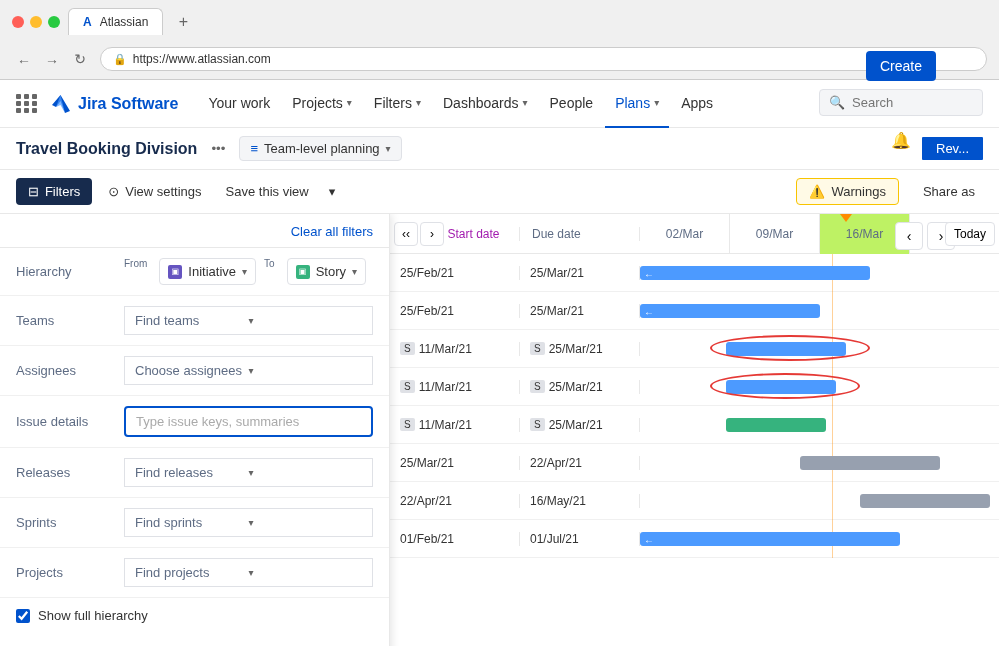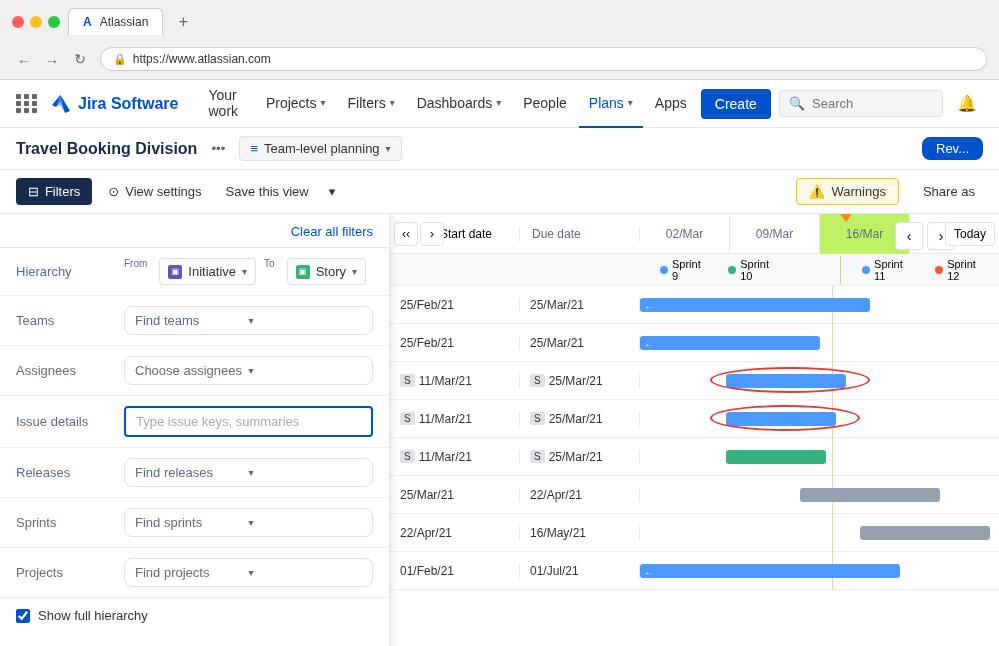--- a/index.html
+++ b/index.html
@@ -25,34 +25,34 @@
     .app-header { background: #fff; border-bottom: 1px solid #e8e8e8; display: flex; align-items: center; padding: 0 16px; height: 48px; gap: 4px; }
     .grid-icon { display: grid; grid-template-columns: repeat(3, 6px); gap: 2px; margin-right: 8px; }
     .grid-dot { width: 5px; height: 5px; background: #666; border-radius: 1px; }
     .logo-area { display: flex; align-items: center; gap: 6px; margin-right: 16px; }
     .logo-diamond { width: 22px; height: 22px; }
     .logo-text { font-size: 16px; font-weight: 600; color: #0052cc; }
     .nav-items { display: flex; align-items: center; gap: 2px; flex: 1; }
     .nav-item { padding: 0 10px; height: 48px; display: flex; align-items: center; gap: 4px; font-size: 14px; color: #333; cursor: pointer; border-bottom: 2px solid transparent; }
     .nav-item.active { color: #0052cc; border-bottom: 2px solid #0052cc; font-weight: 500; }
     .nav-chevron { font-size: 10px; color: #666; }
-    .header-right { display: flex; align-items: center; gap: 8px; }
+    .header-right { display: flex; align-items: center; gap: 8px; flex-direction: column; }
     .search-box { display: flex; align-items: center; background: #f4f5f7; border: 1px solid #dfe1e6; border-radius: 4px; padding: 5px 10px; gap: 6px; min-width: 160px; }
     .search-box input { border: none; background: transparent; font-size: 13px; color: #333; outline: none; width: 120px; }
     .create-btn { background: #0052cc; color: #fff; border: none; border-radius: 4px; padding: 7px 14px; font-size: 14px; font-weight: 500; cursor: pointer; }
     .notif-btn { width: 32px; height: 32px; border-radius: 50%; border: none; background: transparent; cursor: pointer; display: flex; align-items: center; justify-content: center; font-size: 16px; color: #666; }
 
     
     .sub-header { display: flex; align-items: center; padding: 8px 16px; border-bottom: 1px solid #e8e8e8; gap: 8px; }
     .workspace-title { font-size: 16px; font-weight: 600; color: #172b4d; }
     .more-btn { border: none; background: transparent; color: #666; cursor: pointer; padding: 2px 6px; border-radius: 3px; }
     .plan-badge { display: flex; align-items: center; gap: 6px; background: #f4f5f7; border: 1px solid #dfe1e6; border-radius: 4px; padding: 4px 10px; font-size: 13px; color: #333; cursor: pointer; }
     .plan-icon { color: #0052cc; }
     .spacer { flex: 1; }
-    .review-btn { background: #0052cc; color: #fff; border: none; border-radius: 8px; padding: 4px 14px; font-size: 13px; cursor: pointer; }
+    .review-btn { background: #0052cc; color: #fff; border: none; border-radius: 1px; padding: 4px 14px; font-size: 13px; cursor: pointer; }
 
     
     .toolbar { display: flex; align-items: center; padding: 8px 16px; border-bottom: 1px solid #e8e8e8; gap: 8px; }
     .filter-btn { display: flex; align-items: center; gap: 6px; background: #172b4d; color: #fff; border: none; border-radius: 4px; padding: 6px 12px; font-size: 13px; cursor: pointer; }
     .view-settings-btn { display: flex; align-items: center; gap: 6px; border: none; background: transparent; color: #333; cursor: pointer; padding: 6px 8px; border-radius: 4px; font-size: 13px; }
     .save-view-btn { border: none; background: transparent; color: #333; cursor: pointer; padding: 6px 8px; border-radius: 4px; font-size: 13px; }
     .dropdown-arrow-btn { border: none; background: transparent; color: #333; cursor: pointer; padding: 6px 4px; border-radius: 4px; font-size: 13px; }
     .warnings-btn { display: flex; align-items: center; gap: 6px; background: #fffae6; border: 1px solid #f8c400; border-radius: 4px; padding: 5px 12px; font-size: 13px; color: #333; cursor: pointer; margin-left: auto; }
     .share-as-btn { border: none; background: transparent; color: #333; cursor: pointer; padding: 6px 8px; border-radius: 4px; font-size: 13px; margin-left: 8px; }
 
@@ -62,32 +62,32 @@
     
     .filter-panel { width: 390px; background: #fff; border-right: 1px solid #e8e8e8; padding: 0; position: relative; z-index: 10; box-shadow: 2px 0 8px rgba(0,0,0,0.1); flex-shrink: 0; }
     .filter-panel-header { display: flex; justify-content: flex-end; padding: 10px 16px 8px; border-bottom: 1px solid #e8e8e8; }
     .clear-filters-btn { color: #0052cc; border: none; background: transparent; cursor: pointer; font-size: 13px; }
     .filter-row { display: flex; align-items: center; padding: 10px 16px; border-bottom: 1px solid #f0f0f0; gap: 8px; }
     .filter-label { width: 100px; font-size: 13px; color: #5e6c84; font-weight: 400; flex-shrink: 0; }
     .filter-controls { display: flex; gap: 8px; flex: 1; }
     .hierarchy-select { display: flex; align-items: center; gap: 6px; border: 1px solid #dfe1e6; border-radius: 4px; padding: 5px 8px; background: #fff; cursor: pointer; font-size: 13px; color: #333; }
     .hierarchy-select-icon { width: 14px; height: 14px; border-radius: 2px; background: #6554c0; display: flex; align-items: center; justify-content: center; }
     .hierarchy-select-icon2 { width: 14px; height: 14px; border-radius: 2px; background: #36b37e; display: flex; align-items: center; justify-content: center; }
-    .filter-dropdown { flex: 1; display: flex; align-items: center; border: 1px solid #dfe1e6; border-radius: 8px; padding: 6px 10px; background: #fff; cursor: pointer; font-size: 13px; color: #5e6c84; }
+    .filter-dropdown { flex: 1; display: flex; align-items: center; border: 1px solid #dfe1e6; border-radius: 0; padding: 6px 10px; background: #fff; cursor: pointer; font-size: 13px; color: #5e6c84; }
     .filter-dropdown span { flex: 1; }
     .filter-input { flex: 1; border: 2px solid #0052cc; border-radius: 4px; padding: 6px 10px; font-size: 13px; color: #333; outline: none; }
     .filter-input::placeholder { color: #aaa; }
     .checkbox-row { display: flex; align-items: center; padding: 10px 16px; gap: 8px; }
     .checkbox-row input[type="checkbox"] { width: 14px; height: 14px; accent-color: #0052cc; }
     .checkbox-label { font-size: 13px; color: #333; }
 
     
     .gantt-area { flex: 1; overflow: hidden; position: relative; background: #fff; }
     .gantt-header-row { display: flex; align-items: center; border-bottom: 1px solid #e8e8e8; height: 40px; }
-    .gantt-col-start { width: 130px; border-right: 1px solid #e8e8e8; flex-shrink: 0; padding: 0 12px; font-size: 12px; color: #000000; display: flex; align-items: center; }
+    .gantt-col-start { width: 130px; border-right: 1px solid #e8e8e8; flex-shrink: 0; padding: 0 12px; font-size: 12px; color: #a21caf; display: flex; align-items: center; justify-content: center; }
     .gantt-col-due { width: 120px; border-right: 1px solid #e8e8e8; flex-shrink: 0; padding: 0 12px; font-size: 12px; color: #5e6c84; display: flex; align-items: center; }
     .gantt-timeline { flex: 1; overflow: hidden; position: relative; }
     .gantt-weeks { display: flex; height: 40px; }
     .gantt-week { flex: 1; min-width: 90px; display: flex; align-items: center; justify-content: center; font-size: 12px; color: #5e6c84; border-right: 1px solid #e8e8e8; }
     .gantt-week.highlighted { background: #bef264; }
     .gantt-nav-btn { width: 24px; height: 24px; border: 1px solid #dfe1e6; border-radius: 4px; background: #fff; cursor: pointer; display: flex; align-items: center; justify-content: center; font-size: 12px; }
 
     
     .sprint-row { display: flex; align-items: center; border-bottom: 1px solid #f0f0f0; height: 32px; background: #f8f9fa; }
     .sprint-badge { display: inline-flex; align-items: center; font-size: 11px; padding: 2px 8px; border-radius: 3px; gap: 4px; }
@@ -340,45 +340,20 @@
         <div style="position:absolute;top:0;left:200px;width:0;height:0;border-left:6px solid transparent;border-right:6px solid transparent;border-top:8px solid #ff8b00;"></div>
 
         <div style="position:absolute;right:44px;top:8px;display:flex;gap:4px;">
           <button class="scroll-btn">‹</button>
           <button class="scroll-btn">›</button>
         </div>
         <button style="position:absolute;right:4px;top:8px;border:1px solid #dfe1e6;border-radius:4px;background:#fff;padding:4px 8px;font-size:12px;cursor:pointer;">Today</button>
       </div>
     </div>
 
-    <div class="sprint-row">
-      <div style="width:250px;flex-shrink:0;"></div>
-      <div style="flex:1;display:flex;align-items:center;padding:0 4px;gap:8px;position:relative;overflow:hidden;">
-
-        <div style="position:absolute;top:0;bottom:0;left:200px;width:1px;background:#ff8b00;opacity:0.5;"></div>
-        <div style="display:flex;gap:6px;padding-left:8px;align-items:center;">
-          <div class="sprint-badge">
-            <div class="sprint-dot" style="background:#4c9aff;"></div>
-            <span>Sprint 9</span>
-          </div>
-          <div class="sprint-badge">
-            <div class="sprint-dot" style="background:#36b37e;"></div>
-            <span>Sprint 10</span>
-          </div>
-          <div class="sprint-badge" style="margin-left:60px;">
-            <div class="sprint-dot" style="background:#4c9aff;"></div>
-            <span>Sprint 11</span>
-          </div>
-          <div class="sprint-badge">
-            <div class="sprint-dot" style="background:#ff5630;"></div>
-            <span>Sprint 12</span>
-          </div>
-        </div>
-      </div>
-    </div>
 
     <div class="data-row">
       <div class="row-start">
           <span>25/Feb/21</span>
         </div>
       <div class="row-due">
           <span>25/Mar/21</span>
         </div>
       <div class="row-timeline">
         <div style="position:absolute;top:0;bottom:0;left:192px;width:1px;background:#ff8b00;opacity:0.4;"></div>

